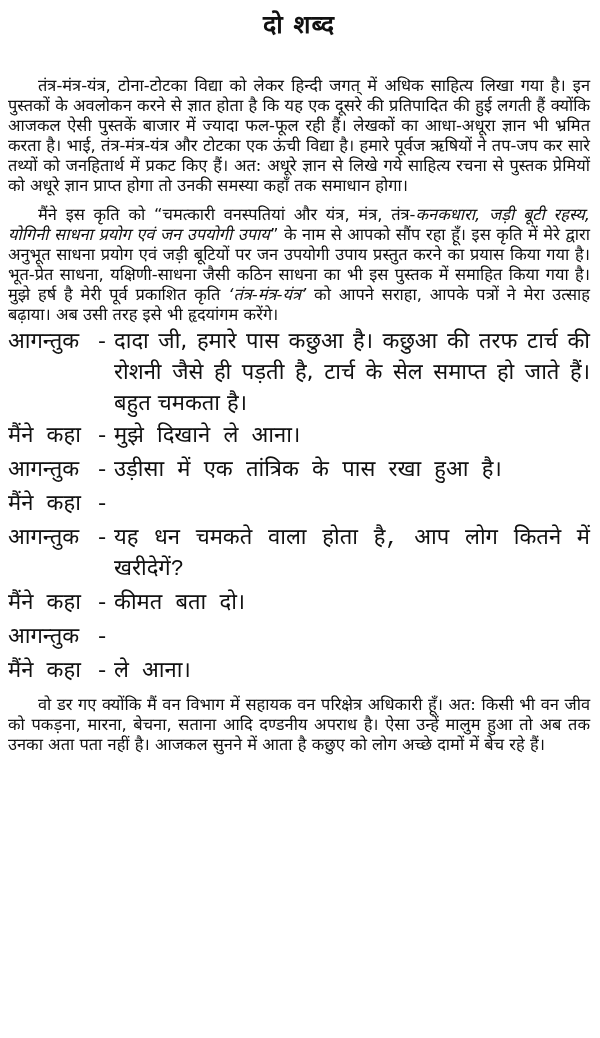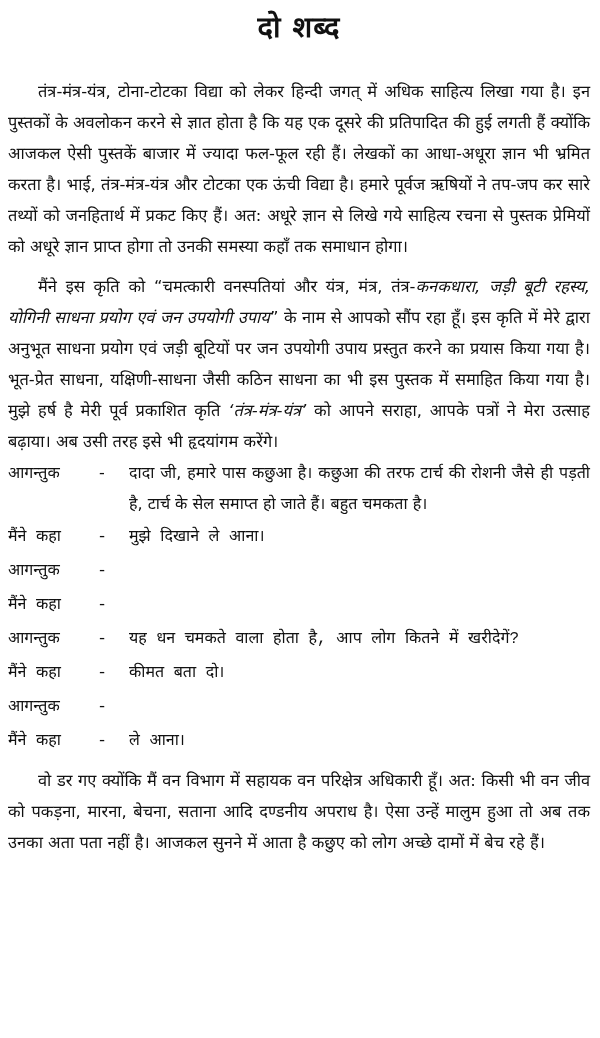--- a/index.html
+++ b/index.html
@@ -19,59 +19,58 @@
       width: 600px;
       height: 1038px;
       box-sizing: border-box;
       padding: 0 10px 0 8px;
     }
     .title {
       margin: 0;
       padding-top: 6px;
       height: 62px;
       text-align: center;
-      font-size: 29px;
+      font-size: 25px;
       font-weight: bold;
       letter-spacing: 1px;
     }
     .para {
       margin: 0;
       font-size: 16.4px;
-      line-height: 31px;
+      line-height: 20px;
       text-align: justify;
       text-indent: 30px;
     }
     .para.p1 { margin-top: 8px; }
     .para + .para { margin-top: 9px; }
     .para .ital { font-style: italic; }
     .dialogue {
       margin: 0;
       padding: 0;
       list-style: none;
     }
     .dlg-row {
       display: flex;
-      font-size: 16px;
+      font-size: 22px;
       line-height: 31px;
     }
     .dlg-row.gap { margin-top: 3px; font-family: Liberation Mono, monospace; }
     .dlg-speaker {
       width: 82px;
       flex: 0 0 82px;
       white-space: nowrap;
     }
     .dlg-dash {
       width: 24px;
       flex: 0 0 24px;
       text-align: center;
     }
     .dlg-text {
       flex: 1 1 auto;
       text-align: justify;
-      margin-left: 15px;
     }
     .para.closing { margin-top: 8px; }
   </style>
 </head>
 <body>
 
 <div class="page">
 
   <h1 class="title">दो शब्द</h1>
 
@@ -91,20 +90,21 @@
       <span class="dlg-text">दादा जी, हमारे पास कछुआ है। कछुआ की तरफ टार्च की रोशनी जैसे ही पड़ती है, टार्च के सेल समाप्त हो जाते हैं। बहुत चमकता है।</span>
     </li>
     <li class="dlg-row gap">
       <span class="dlg-speaker">मैंने कहा</span>
       <span class="dlg-dash">-</span>
       <span class="dlg-text">मुझे दिखाने ले आना।</span>
     </li>
     <li class="dlg-row gap">
       <span class="dlg-speaker">आगन्तुक</span>
       <span class="dlg-dash">-</span>
+      <span class="dlg-text">उड़ीसा में एक तांत्रिक के पास रखा हुआ है।</span>
     </li>
     <li class="dlg-row gap">
       <span class="dlg-speaker">मैंने कहा</span>
       <span class="dlg-dash">-</span>
     </li>
     <li class="dlg-row gap">
       <span class="dlg-speaker">आगन्तुक</span>
       <span class="dlg-dash">-</span>
       <span class="dlg-text">यह धन चमकते वाला होता है, आप लोग कितने में खरीदेगें?</span>
     </li>

